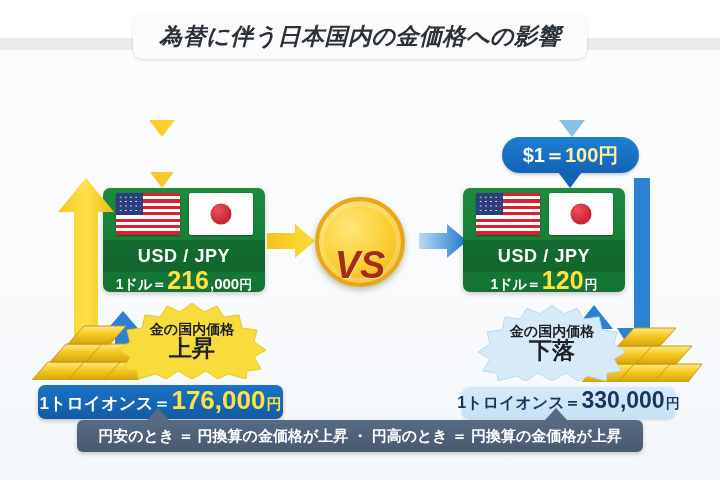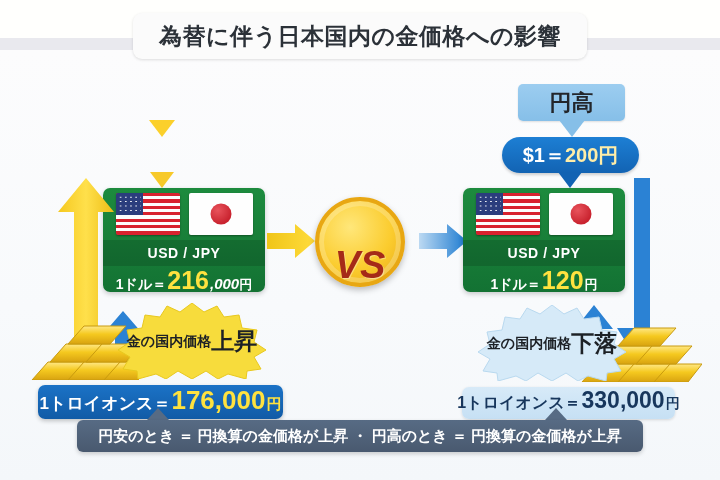--- a/index.html
+++ b/index.html
@@ -16,21 +16,21 @@
   .bg-top      { position:absolute; left:0; top:0; width:720px; height:38px; background:#fffffd; }
   .bg-strip    { position:absolute; left:0; top:38px; width:720px; height:12px; background:#e9e9ee; }
   .bg-body     { position:absolute; left:0; top:50px; width:720px; height:430px;
                  background:linear-gradient(180deg,#fcfcfd 0%,#f8fafc 60%,#f4f7fa 100%); }
 
   
   .title-box {
     position:absolute; left:133px; top:13px; width:454px; height:46px;
     background:#fbfbfb; border-radius:9px;
     box-shadow:0 1px 3px rgba(0,0,0,.13);
-    display:flex; align-items:center; justify-content:center;
+    display:flex; align-items:center; justify-content:center;font-style:italic;
   }
   .title-text { font-size:23px; font-weight:bold; color:#2b3138; letter-spacing:.5px; }
 
   
   .tag {
     position:absolute; display:flex; align-items:center; justify-content:center;
     font-weight:bold;
   }
   .tail { position:absolute; width:0; height:0; }
 
@@ -93,33 +93,33 @@
   .flag { width:64px; height:42px; border-radius:2px; box-shadow:0 1px 2px rgba(0,0,0,.35); position:relative; overflow:hidden; }
   .flag-us { background:repeating-linear-gradient(180deg,#d8222e 0,#d8222e 3.2px,#fdfdfd 3.2px,#fdfdfd 6.4px); }
   .flag-us .canton { position:absolute; left:0; top:0; width:27px; height:22px; background:#2b3d7d; }
   .flag-us .canton::after{ content:""; position:absolute; inset:2px;
       background:radial-gradient(circle,#fff 0.6px,transparent 0.8px) 0 0/5.2px 4.4px; }
   .flag-jp { background:#fefefe; }
   .flag-jp .disc { position:absolute; left:50%; top:50%; width:21px; height:21px;
       transform:translate(-50%,-50%); border-radius:50%;
       background:radial-gradient(circle at 35% 32%,#e8535c,#c9232f 70%); }
   .card-pair {
-    position:absolute; left:0; top:52px; width:162px; height:26px;
+    position:absolute; left:0; top:52px; width:162px; height:32px;
     background:rgba(0,0,0,.14);
     display:flex; align-items:center; justify-content:center;
-    color:#fff; font-size:14px; font-weight:bold; letter-spacing:.6px;
+    color:#fff; font-size:18px; font-weight:bold; letter-spacing:.6px;
   }
   .card-rate {
     position:absolute; left:0; top:78px; width:162px; height:26px;
     display:flex; align-items:baseline; justify-content:center;
     color:#ffffff; font-weight:bold; white-space:nowrap;
   }
   .card-rate .lab  { font-size:14px; }
   .card-rate .big  { font-size:25px; color:#ffe23f; margin:0 1px; }
-  .card-rate .mid  { font-size:15px; color:#ffffff;font-style:italic; }
+  .card-rate .mid  { font-size:15px; color:#ffffff; }
   .card-rate .unit { font-size:13px; color:#ffffff; }
 
   
   .coin {
     position:absolute; left:315px; top:197px; width:90px; height:90px; border-radius:50%;
     background:radial-gradient(circle at 38% 32%,#ffe77a 0%,#fbcc2e 55%,#e6a716 100%);
     border:4px solid #e8a713;
     box-shadow:0 3px 6px rgba(0,0,0,.25), inset 0 0 0 5px rgba(255,255,255,.22);
     display:flex; align-items:center; justify-content:center;
   }
@@ -136,21 +136,21 @@
   .v-yellow-up { left:58px; top:178px; width:56px; height:188px; }
   .v-blue-up-l { left:104px; top:311px; width:38px; height:62px; }
   .v-blue-down { left:617px; top:178px; width:50px; height:190px; }
   .v-blue-up-r { left:575px; top:305px; width:38px; height:68px; }
 
   
   .burst { position:absolute; width:148px; height:76px; }
   .burst-left  { left:118px; top:303px; }
   .burst-right { left:478px; top:305px; }
   .burst-txt {
-    position:absolute; inset:0; display:flex; flex-direction:row;
+    position:absolute; inset:0; display:flex; flex-direction:column;
     align-items:center; justify-content:center; line-height:1.05;
   }
   .burst-small { font-size:14px; font-weight:bold; color:#1d2126; }
   .burst-big   { font-size:23px; font-weight:bold; color:#1d2126; }
 
   
   .gold { position:absolute; width:124px; height:62px; }
   .gold-left  { left:28px; top:318px; }
   .gold-right { left:578px; top:320px; }
 
@@ -291,28 +291,25 @@
   <svg class="harrow harrow-right" viewBox="0 0 48 34">
     <defs>
         <linearGradient id="hb" x1="0" y1="0" x2="1" y2="0">
       <stop offset="0" stop-color="#bcd9f2"></stop>
           <stop offset="1" stop-color="#1b7ad0"></stop>
     </linearGradient>
       </defs>
     <polygon points="0,9 28,9 28,0 48,17 28,34 28,25 0,25" fill="url(#hb)"></polygon>
   </svg>
 
-  <div class="tag yen-strong-tag">
-    <span>円高</span>
-  </div>
   <div class="tail yen-strong-tail"></div>
 
   <div class="tag rate-right">
     <span>$1＝</span>
-    <span class="hl">200</span>
+    <span class="hl">100</span>
     <span class="hl">円</span>
   </div>
   <div class="tail rate-right-tail"></div>
 
   <div class="card card-right">
     <div class="flags">
       <div class="flag flag-us">
           <div class="canton"></div>
         </div>
       <div class="flag flag-jp">

